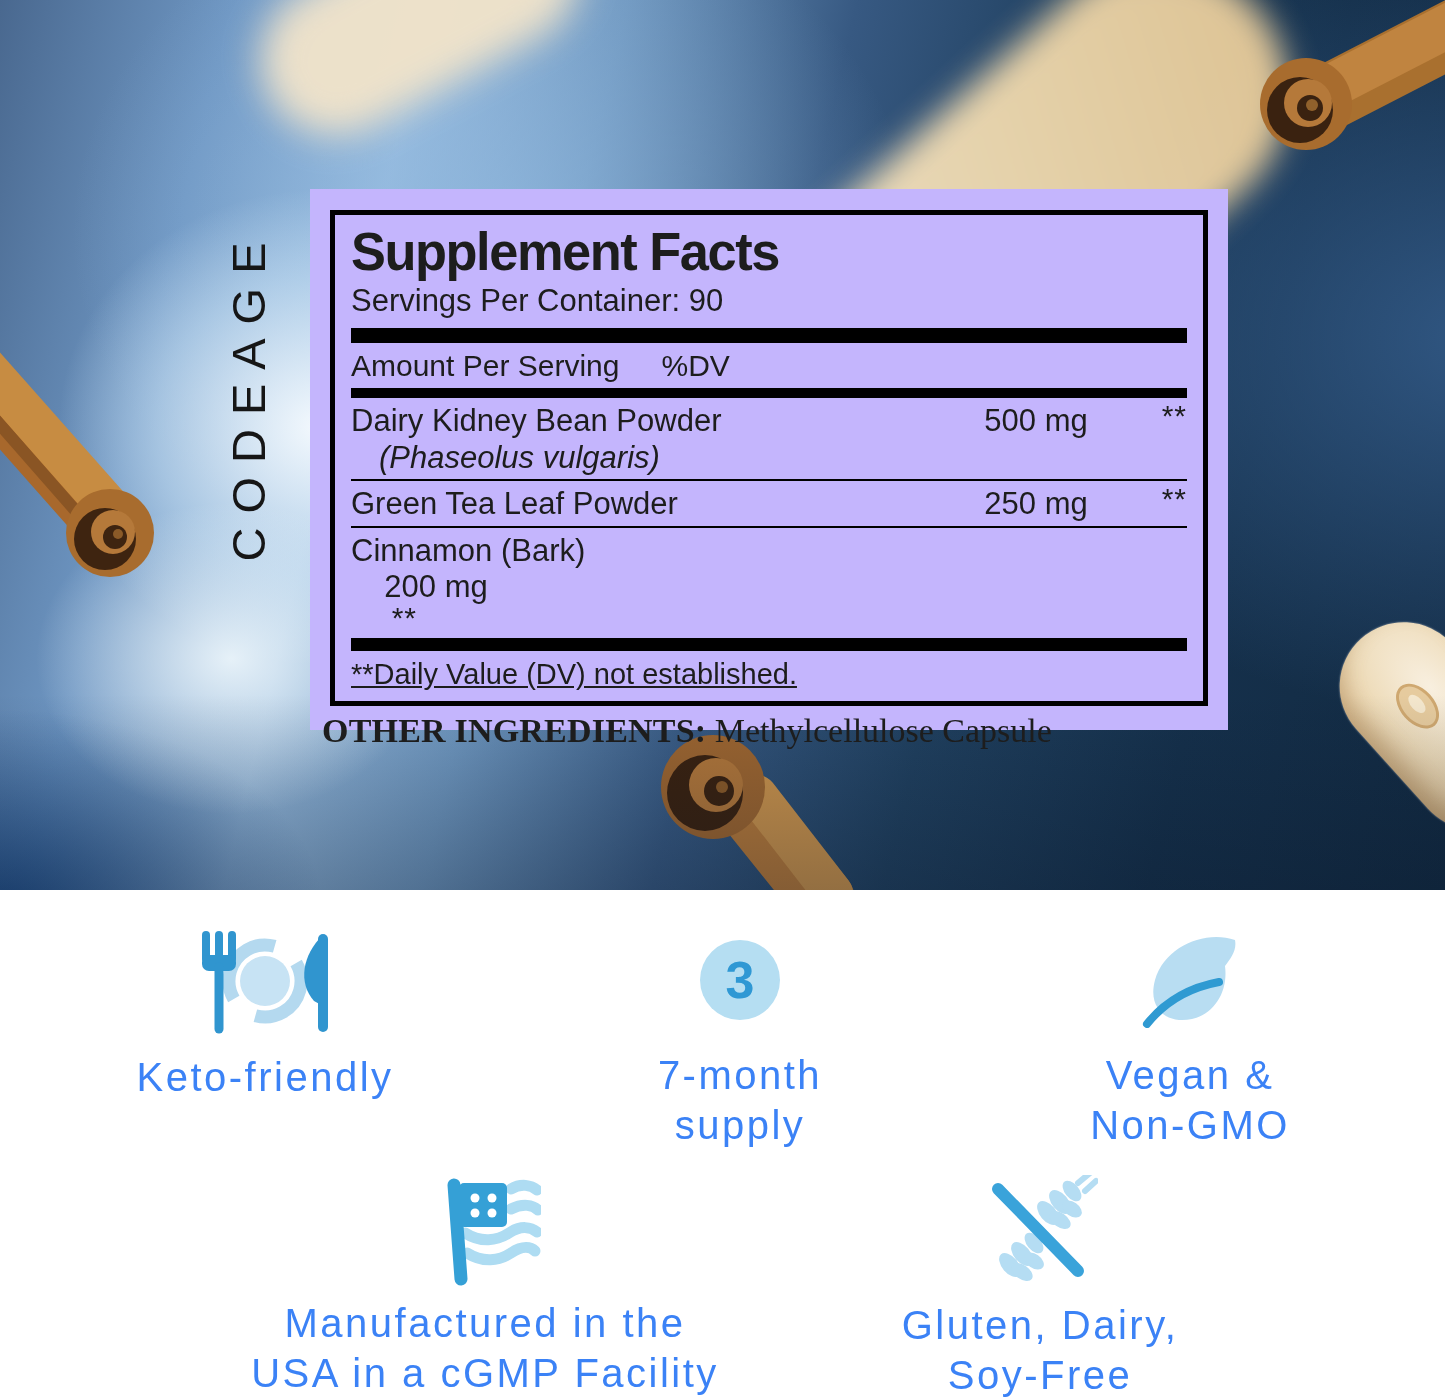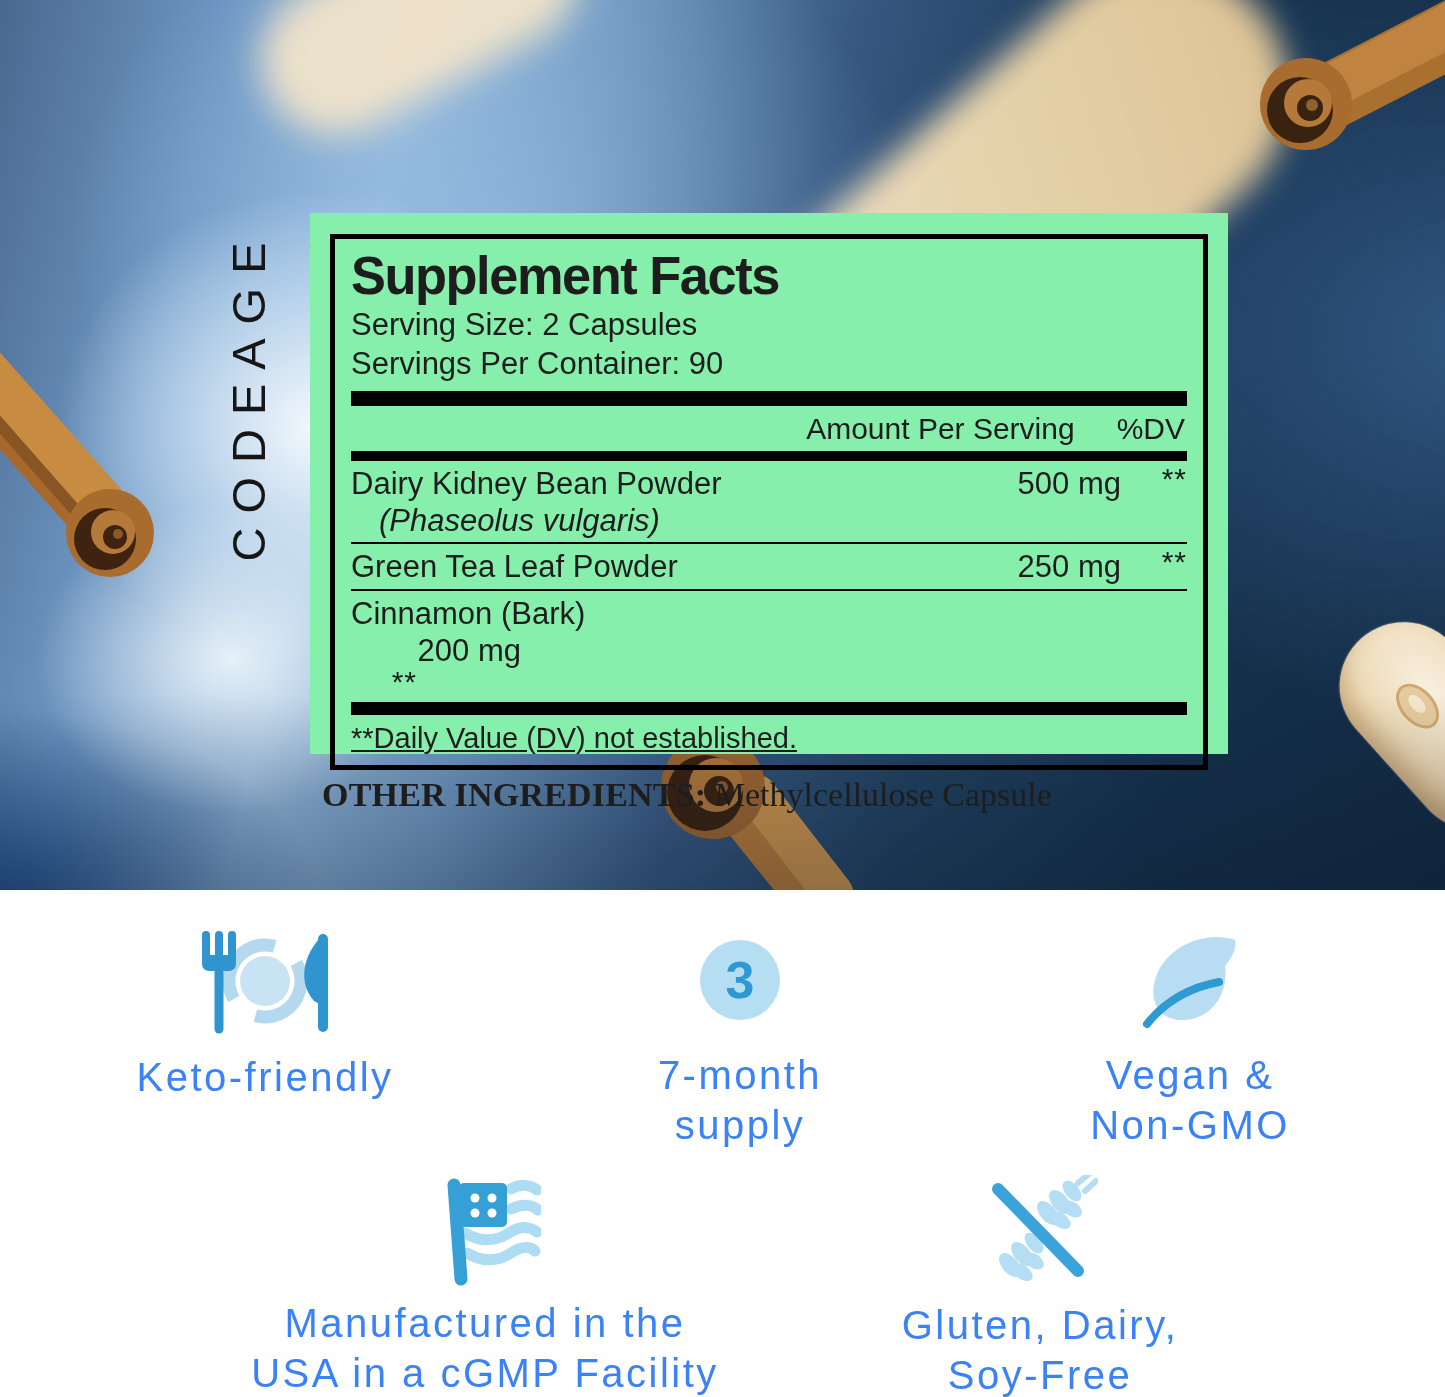--- a/index.html
+++ b/index.html
@@ -47,36 +47,36 @@
   
   .brand{
     position:absolute;left:248px;top:395px;width:0;height:0;z-index:5;
   }
   .brand span{
     position:absolute;transform:translate(-50%,-50%) rotate(-90deg);
     white-space:nowrap;font-size:47px;font-weight:300;letter-spacing:14px;color:#161616;
   }
   
   .label-panel{
-    position:absolute;left:310px;top:189px;width:918px;height:541px;background:#86efac;z-index:6;margin-top:24px;
+    position:absolute;left:310px;top:189px;width:918px;height:541px;background:#c4b5fd;z-index:6;
   }
   .fda{
     margin:21px 20px 0 20px;border:5px solid #000;padding:8px 16px 6px 16px;box-sizing:border-box;
   }
   .sf-title{font-size:54px;font-weight:700;letter-spacing:-1.5px;line-height:1.05;transform:scaleX(.97);transform-origin:left center;}
   .sf-serving{font-size:31px;line-height:1.17;margin-top:3px;}
   .bar-thick{height:15px;background:#000;margin-top:9px;}
-  .col-head{display:flex;justify-content:flex-end;align-items:baseline;gap:42px;font-size:30px;padding:6px 2px 5px 0;}
+  .col-head{display:flex;align-items:baseline;gap:42px;font-size:30px;padding:6px 2px 5px 0;}
   .bar-med{height:10px;background:#000;}
   .frow{display:flex;align-items:flex-start;padding:5px 0 3px 0;font-size:31px;border-bottom:2px solid #000;}
   .frow.last{border-bottom:none;flex-direction:column;}
   .fname{flex:1;line-height:1.18;}
   .fsub{font-style:italic;display:block;padding-left:28px;}
   .fsub:empty{display:none;}
-  .famt{width:170px;text-align:right;}
+  .famt{width:170px;text-align:center;}
   .fdv{width:66px;text-align:right;font-size:30px;letter-spacing:1px;margin-top:-4px;}
   .bar-end{height:13px;background:#000;}
   .footnote{font-size:29px;padding:7px 0 4px 0;text-decoration:underline;}
   .other{margin:6px 10px 0 12px;font-size:34px;white-space:nowrap;font-family:Liberation Serif, serif;}
   .other b{letter-spacing:.2px;}
   
   .features{position:absolute;left:0;top:890px;width:1445px;height:507px;background:#fff;}
   .feature{position:absolute;text-align:center;}
   .icon-box{height:108px;display:flex;align-items:center;justify-content:center;}
   .feature-label{font-size:40px;letter-spacing:2.5px;line-height:1.25;color:#3b82f6;font-weight:500;margin-top:16px;}
@@ -134,21 +134,20 @@
     </div>
   </div>
 
   <div class="brand">
     <span>CODEAGE</span>
   </div>
 
   <div class="label-panel">
     <div class="fda">
       <div class="sf-title">Supplement Facts</div>
-      <div class="sf-serving">Serving Size: 2 Capsules</div>
       <div class="sf-serving">Servings Per Container: 90</div>
       <div class="bar-thick"></div>
       <div class="col-head">
         <span>Amount Per Serving</span>
         <span>%DV</span>
       </div>
       <div class="bar-med"></div>
 
       <div class="frow">
         <div class="fname">

